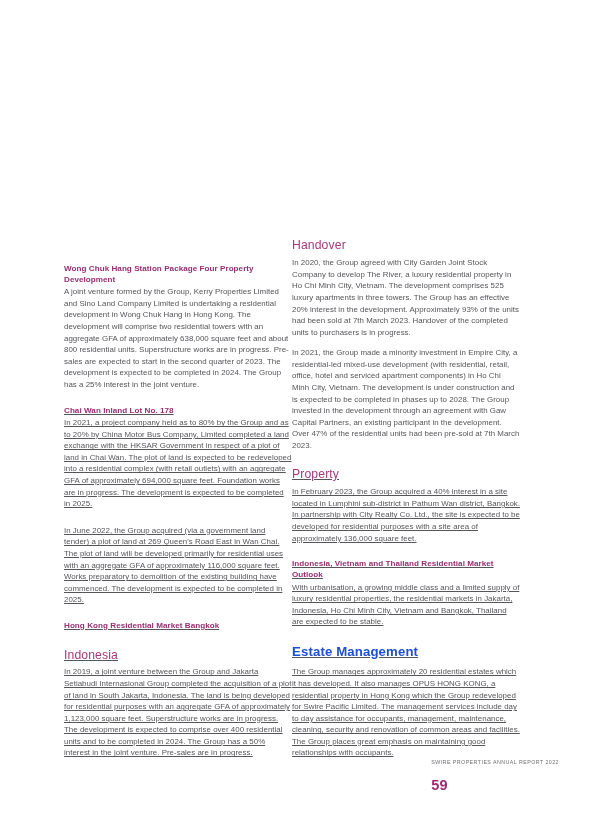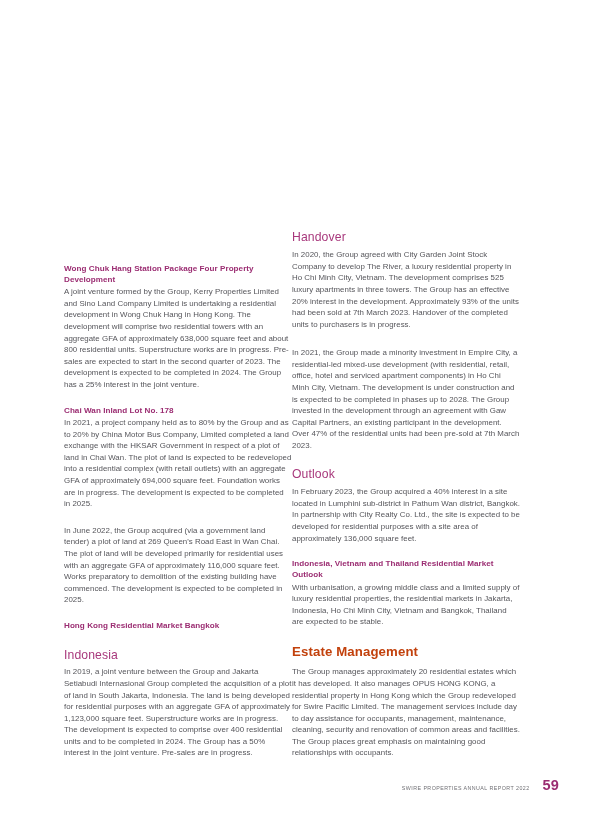--- a/index.html
+++ b/index.html
@@ -35,21 +35,21 @@
   }
   .col {
     width: 228px;
     flex: 0 0 228px;
   }
 
   
   .h-major {
     font-size: 13.2px;
     font-weight: bold;
-    color: #c2410c;
+    color: #1d4ed8;
     letter-spacing: 0.01em;
     line-height: 1.25;
     margin: 0 0 6px 0;
   }
   .h-section {
     font-size: 12.2px;
     font-weight: normal;
     color: #a8387c;
     letter-spacing: 0.01em;
     line-height: 1.3;
@@ -64,43 +64,45 @@
     margin: 0 0 1px 0;
   }
   p.body {
     font-size: 7.9px;
     line-height: 1.465;
     color: #55555a;
     margin: 0;
     letter-spacing: 0.003em;
   }
   p.body + p.body {
-    margin-top: 17px;
+    margin-top: 9px;
   }
   .blk {
     margin-bottom: 0;
   }
   .blk + .blk {
     margin-top: 11px;
+    text-decoration: underline;
   }
   .blk.gap-major {
     margin-top: 16px;
   }
   .blk.gap-section {
     margin-top: 15px;
   }
 
   
   .footer {
     position: absolute;
     right: 41px;
     bottom: 22px;
     display: flex;
     align-items: baseline;
     gap: 13px;
+    flex-direction: column;
   }
   .footer-label {
     font-size: 5.3px;
     letter-spacing: 0.085em;
     color: #6e6e73;
     text-transform: uppercase;
     white-space: nowrap;
   }
   .footer-page {
     font-size: 14.5px;
@@ -146,21 +148,21 @@
 
     <div class="col">
 
       <div class="blk">
         <h2 class="h-section">Handover</h2>
         <p class="body">In 2020, the Group agreed with City Garden Joint Stock Company to develop The River, a luxury residential property in Ho Chi Minh City, Vietnam. The development comprises 525 luxury apartments in three towers. The Group has an effective 20% interest in the development. Approximately 93% of the units had been sold at 7th March 2023. Handover of the completed units to purchasers is in progress.</p>
         <p class="body">In 2021, the Group made a minority investment in Empire City, a residential-led mixed-use development (with residential, retail, office, hotel and serviced apartment components) in Ho Chi Minh City, Vietnam. The development is under construction and is expected to be completed in phases up to 2028. The Group invested in the development through an agreement with Gaw Capital Partners, an existing participant in the development. Over 47% of the residential units had been pre-sold at 7th March 2023.</p>
       </div>
 
       <div class="blk gap-major">
-        <h2 class="h-section">Outlook</h2>
+        <h2 class="h-section">Property</h2>
         <p class="body">In February 2023, the Group acquired a 40% interest in a site located in Lumphini sub-district in Pathum Wan district, Bangkok. In partnership with City Realty Co. Ltd., the site is expected to be developed for residential purposes with a site area of approximately 136,000 square feet.</p>
       </div>
 
       <div class="blk gap-section">
         <h3 class="h-sub">Indonesia, Vietnam and Thailand Residential Market Outlook</h3>
         <p class="body">With urbanisation, a growing middle class and a limited supply of luxury residential properties, the residential markets in Jakarta, Indonesia, Ho Chi Minh City, Vietnam and Bangkok, Thailand are expected to be stable.</p>
       </div>
 
       <div class="blk gap-major">
         <h1 class="h-major">Estate Management</h1>

